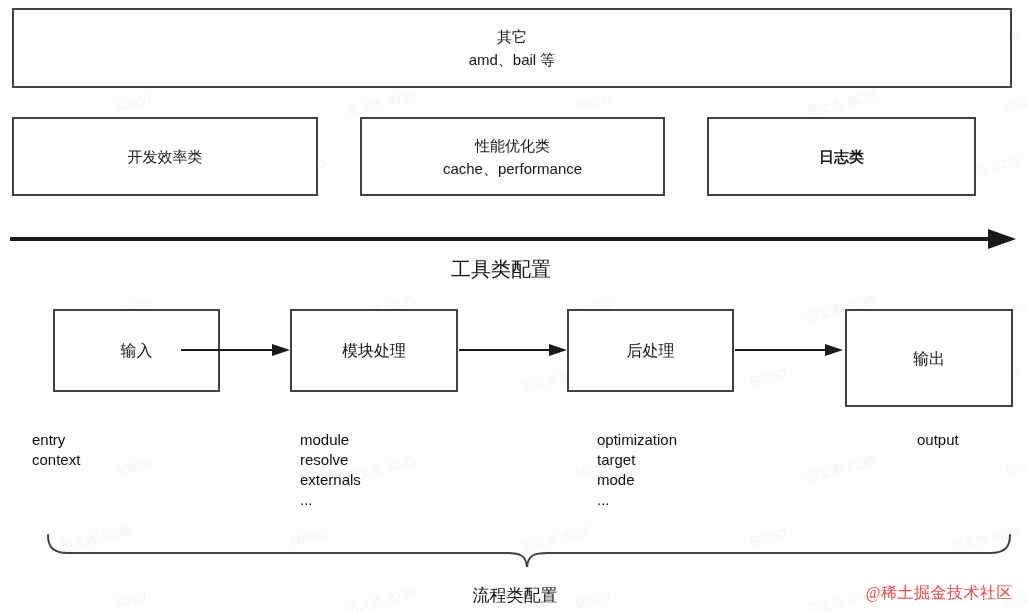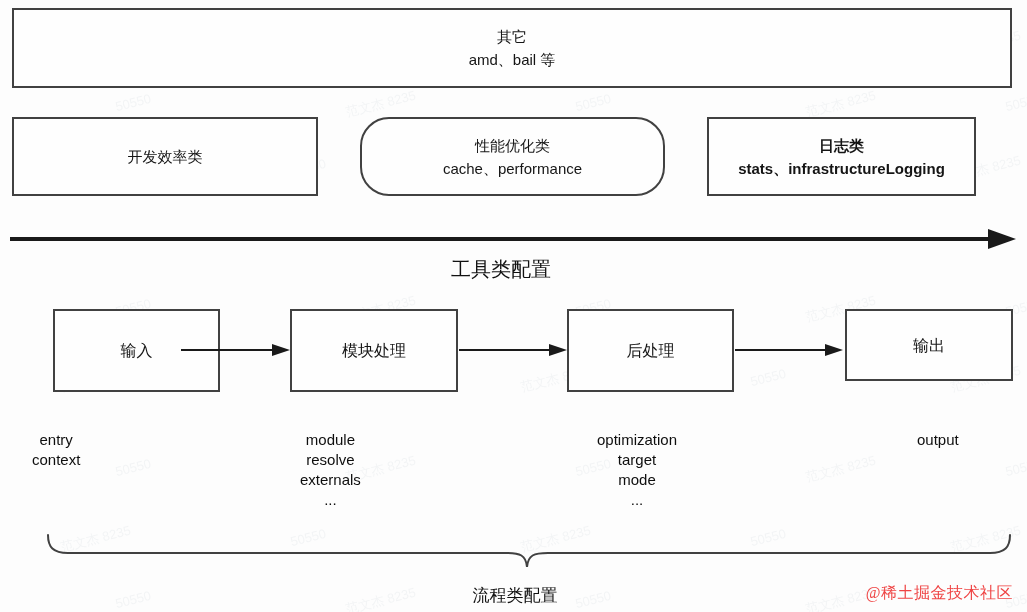--- a/index.html
+++ b/index.html
@@ -20,21 +20,20 @@
   .box .t1 { white-space:nowrap; }
   .box .t2 { white-space:nowrap; }
   .flow-box { font-size:16px; }
   .axis-label {
     position:absolute; left:0; width:1002px; top:256px;
     text-align:center; font-size:20px; color:#111;
   }
   .items {
     position:absolute; top:430px; font-size:15px; line-height:20px;
     color:#0e0e0e;
-    text-align:center;
   }
   .items span { display:block; }
   .brace-label {
     position:absolute; left:0; width:1030px; top:584px;
     text-align:center; font-size:17px; color:#111;
   }
   .credit {
     position:absolute; right:14px; top:583px;
     font-size:16px; color:#ef4444;
     font-family:"Liberation Serif","DejaVu Serif",serif;
@@ -96,45 +95,44 @@
     </div>
 
   <div class="box" style="left:12px; top:8px; width:1000px; height:80px;">
     <div class="t1">其它</div>
     <div class="t2">amd、bail 等</div>
   </div>
 
   <div class="box" style="left:12px; top:117px; width:306px; height:79px;justify-content:center;">
     <div class="t1">开发效率类</div>
   </div>
-  <div class="box" style="left:360px; top:117px; width:305px; height:79px;border-radius:29px;">
+  <div class="box" style="left:360px; top:117px; width:305px; height:79px;">
     <div class="t1">性能优化类</div>
     <div class="t2">cache、performance</div>
   </div>
   <div class="box" style="left:707px; top:117px; width:269px; height:79px;font-weight:bold;">
     <div class="t1">日志类</div>
-    <div class="t2">stats、infrastructureLogging</div>
   </div>
 
   <svg class="overlay" style="top:225px;" width="1027" height="30" viewBox="0 0 1027 30">
     <line x1="10" y1="14" x2="992" y2="14" stroke="#1a1a1a" stroke-width="4"></line>
     <polygon points="988,4 1016,14 988,24" fill="#1a1a1a"></polygon>
   </svg>
   <div class="axis-label">工具类配置</div>
 
   <div class="box flow-box" style="left:13px; top:309px; width:167px; height:83px;margin-left:40px;">
     <div class="t1">输入</div>
   </div>
   <div class="box flow-box" style="left:567px; top:309px; width:167px; height:83px;">
     <div class="t1">后处理</div>
   </div>
   <div class="box flow-box" style="left:290px; top:309px; width:168px; height:83px;">
     <div class="t1">模块处理</div>
   </div>
-  <div class="box flow-box" style="left:845px; top:309px; width:168px; height:72px;">
+  <div class="box flow-box" style="left:845px; top:309px; width:168px; height:98px;">
     <div class="t1">输出</div>
   </div>
 
   <svg class="overlay" style="top:340px;" width="1027" height="21" viewBox="0 0 1027 21">
     <line x1="181" y1="10" x2="274" y2="10" stroke="#1a1a1a" stroke-width="2"></line>
     <polygon points="272,4 290,10 272,16" fill="#1a1a1a"></polygon>
     <line x1="459" y1="10" x2="551" y2="10" stroke="#1a1a1a" stroke-width="2"></line>
     <polygon points="549,4 567,10 549,16" fill="#1a1a1a"></polygon>
     <line x1="735" y1="10" x2="827" y2="10" stroke="#1a1a1a" stroke-width="2"></line>
     <polygon points="825,4 843,10 825,16" fill="#1a1a1a"></polygon>

